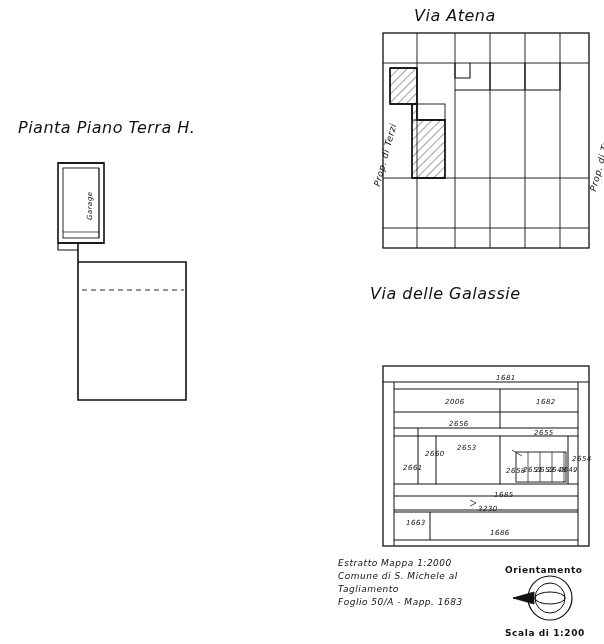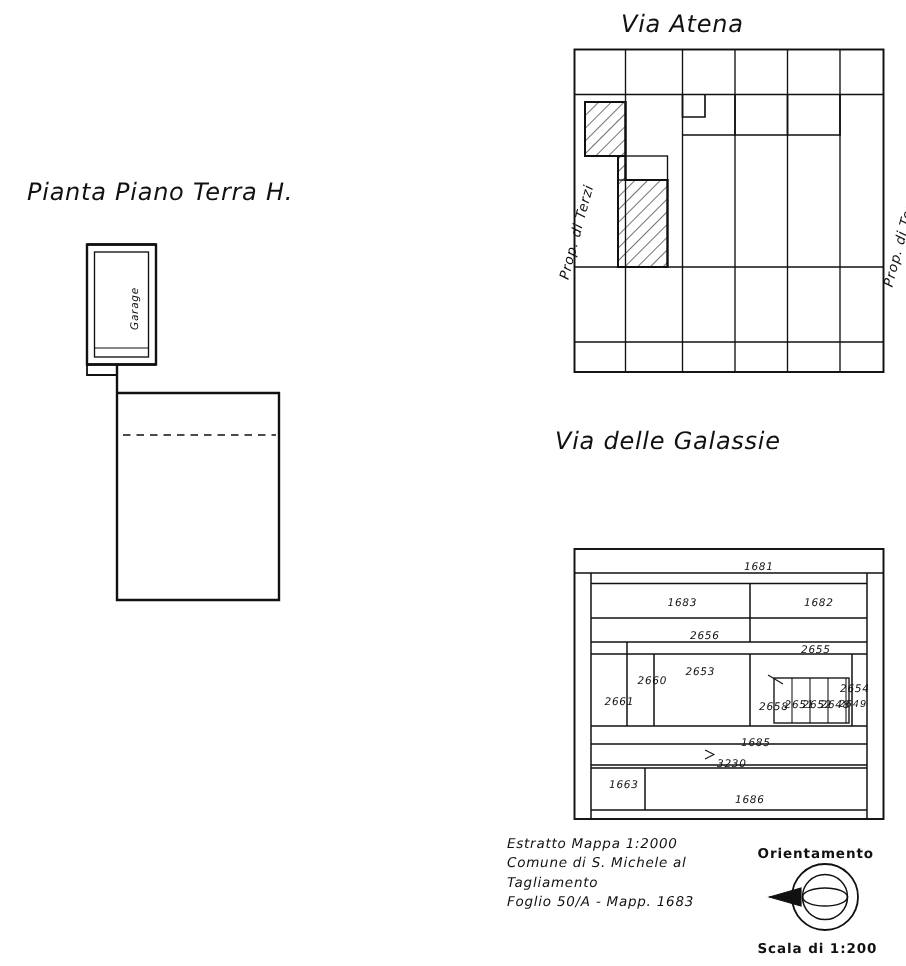--- a/index.html
+++ b/index.html
@@ -153,29 +153,29 @@
   <div class="hand hand-md" style="left:414px;top:6px;">Via Atena</div>
 
   <div class="hand hand-md" style="left:370px;top:284px;">Via delle Galassie</div>
 
   <div class="hand hand-sm rotm" style="left:372px;top:185px;">Prop. di Terzi</div>
 
   <div class="hand hand-sm rotm" style="left:588px;top:190px;">Prop. di Terzi</div>
 
   <div id="parcels">
       <div class="hand hand-xs" style="left: 496px; top: 374px;">1681</div>
-      <div class="hand hand-xs" style="left: 445px; top: 398px;">1683</div>
+      <div class="hand hand-xs" style="left: 445px; top: 398px;">2006</div>
       <div class="hand hand-xs" style="left: 536px; top: 398px;">1682</div>
-      <div class="hand hand-xs" style="left: 460px; top: 420px; text-align: right;">2656</div>
+      <div class="hand hand-xs" style="left: 449px; top: 420px; text-align: right;">2656</div>
       <div class="hand hand-xs" style="left: 534px; top: 429px;">2655</div>
       <div class="hand hand-xs" style="left: 506px; top: 467px;">2658</div>
       <div class="hand hand-xs" style="left: 403px; top: 464px;">2661</div>
       <div class="hand hand-xs" style="left: 457px; top: 444px;">2653</div>
       <div class="hand hand-xs" style="left: 425px; top: 450px;">2660</div>
-      <div class="hand hand-xs" style="left: 560px; top: 455px;">2654</div>
+      <div class="hand hand-xs" style="left: 572px; top: 455px;">2654</div>
       <div class="hand hand-xs" style="left: 523px; top: 466px;">2651</div>
       <div class="hand hand-xs" style="left: 535px; top: 466px;">2652</div>
       <div class="hand hand-xs" style="left: 547px; top: 466px;">2648</div>
       <div class="hand hand-xs" style="left: 559px; top: 466px; font-family: Liberation Mono, monospace;">2649</div>
       <div class="hand hand-xs" style="left: 494px; top: 491px;">1685</div>
       <div class="hand hand-xs" style="left: 478px; top: 505px;">3230</div>
       <div class="hand hand-xs" style="left: 406px; top: 519px;">1663</div>
       <div class="hand hand-xs" style="left: 490px; top: 529px;">1686</div>
     </div>
 

